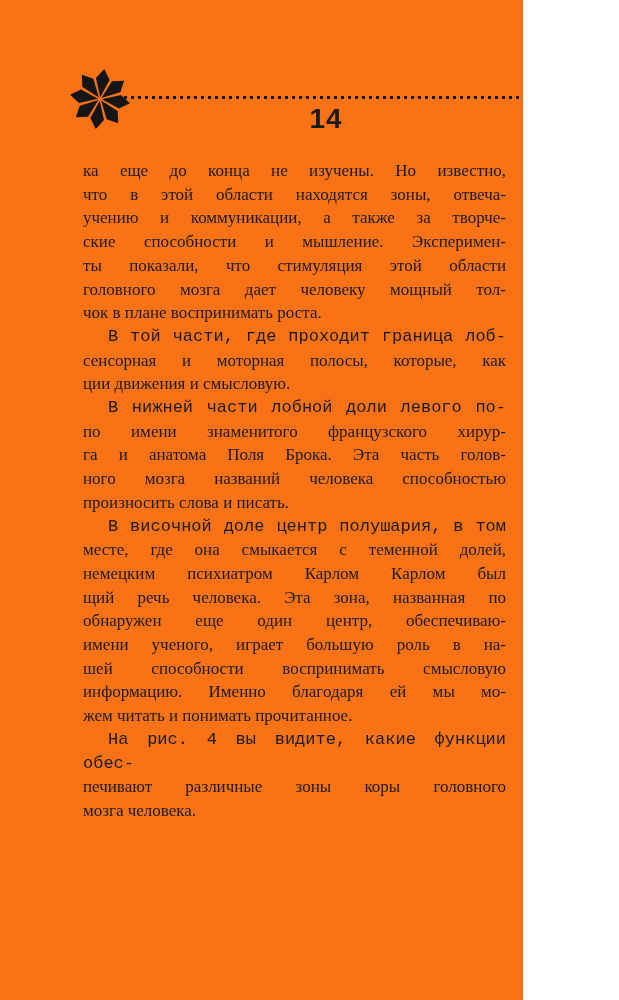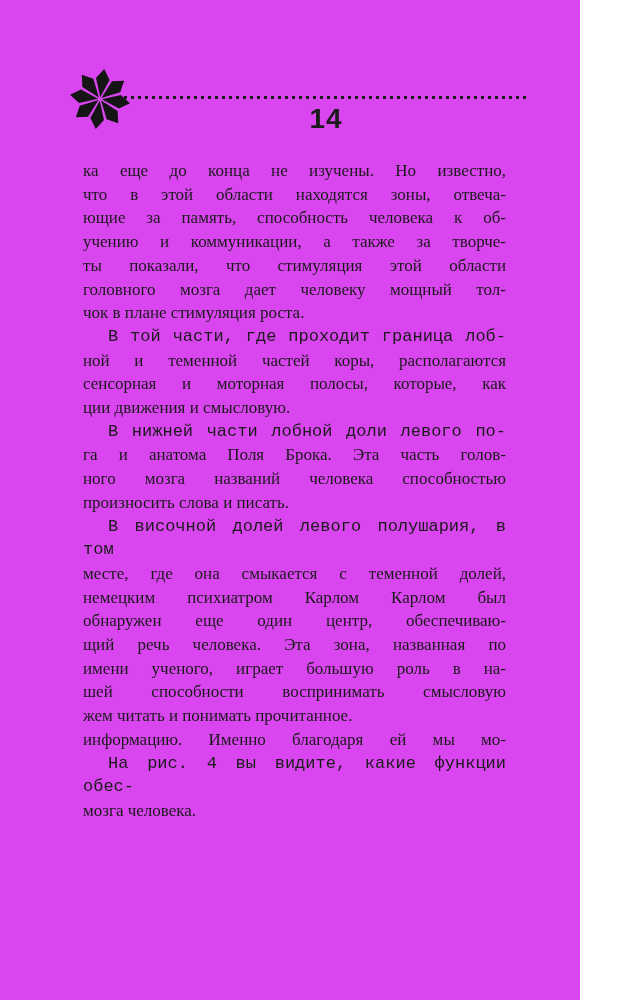--- a/index.html
+++ b/index.html
@@ -2,23 +2,23 @@
 <html lang="ru"><head>
 <meta charset="utf-8">
 <style>
   html, body {
     margin: 0;
     padding: 0;
     background: #ffffff;
   }
   .page {
     position: relative;
-    width: 580px;
+    width: 523px;
     height: 1000px;
-    background: #d946ef;
+    background: #f97316;
     overflow: hidden;
     font-family: "Liberation Serif", serif;
     color: var(--ink, #1b1b1b);
   }
   
   .ornament {
     position: absolute;
     left: 67px;
     top: 66px;
     width: 66px;
@@ -91,39 +91,40 @@
     </g>
   </svg>
 
   <div class="dotted-divider"></div>
 
   <div class="page-number">14</div>
 
   <div class="page-body">
       <div class="line para-start">ка еще до конца не изучены. Но известно,</div>
       <div class="line">что в этой области находятся зоны, отвеча-</div>
-      <div class="line">ющие за память, способность человека к об-</div>
       <div class="line">учению и коммуникации, а также за творче-</div>
+      <div class="line">ские способности и мышление. Эксперимен-</div>
       <div class="line">ты показали, что стимуляция этой области</div>
       <div class="line">головного мозга дает человеку мощный тол-</div>
-      <div class="line para-end">чок в плане стимуляция роста.</div>
+      <div class="line para-end">чок в плане воспринимать роста.</div>
       <div class="line para-start indented">В той части, где проходит граница лоб-</div>
-      <div class="line">ной и теменной частей коры, располагаются</div>
       <div class="line">сенсорная и моторная полосы, которые, как</div>
       <div class="line para-end">ции движения и смысловую.</div>
       <div class="line para-start indented">В нижней части лобной доли левого по-</div>
+      <div class="line">по имени знаменитого французского хирур-</div>
       <div class="line">га и анатома Поля Брока. Эта часть голов-</div>
       <div class="line">ного мозга названий человека способностью</div>
       <div class="line para-end">произносить слова и писать.</div>
-      <div class="line para-start indented">В височной долей левого полушария, в том</div>
+      <div class="line para-start indented">В височной доле центр полушария, в том</div>
       <div class="line">месте, где она смыкается с теменной долей,</div>
       <div class="line">немецким психиатром Карлом Карлом был</div>
+      <div class="line">щий речь человека. Эта зона, названная по</div>
       <div class="line">обнаружен еще один центр, обеспечиваю-</div>
-      <div class="line">щий речь человека. Эта зона, названная по</div>
       <div class="line">имени ученого, играет большую роль в на-</div>
       <div class="line">шей способности воспринимать смысловую</div>
+      <div class="line">информацию. Именно благодаря ей мы мо-</div>
       <div class="line para-end">жем читать и понимать прочитанное.</div>
-      <div class="line">информацию. Именно благодаря ей мы мо-</div>
       <div class="line para-start indented">На рис. 4 вы видите, какие функции обес-</div>
+      <div class="line">печивают различные зоны коры головного</div>
       <div class="line para-end">мозга человека.</div>
     </div>
 
 </div>
 
 </body></html>

